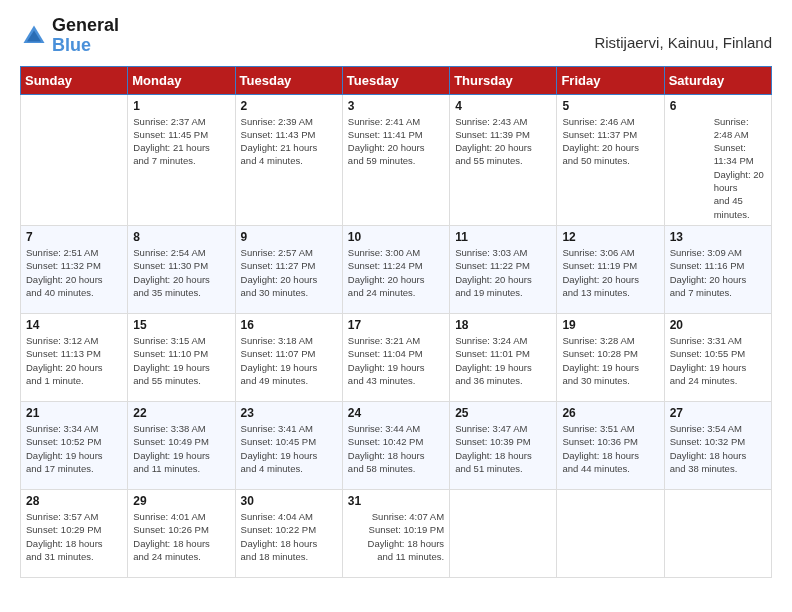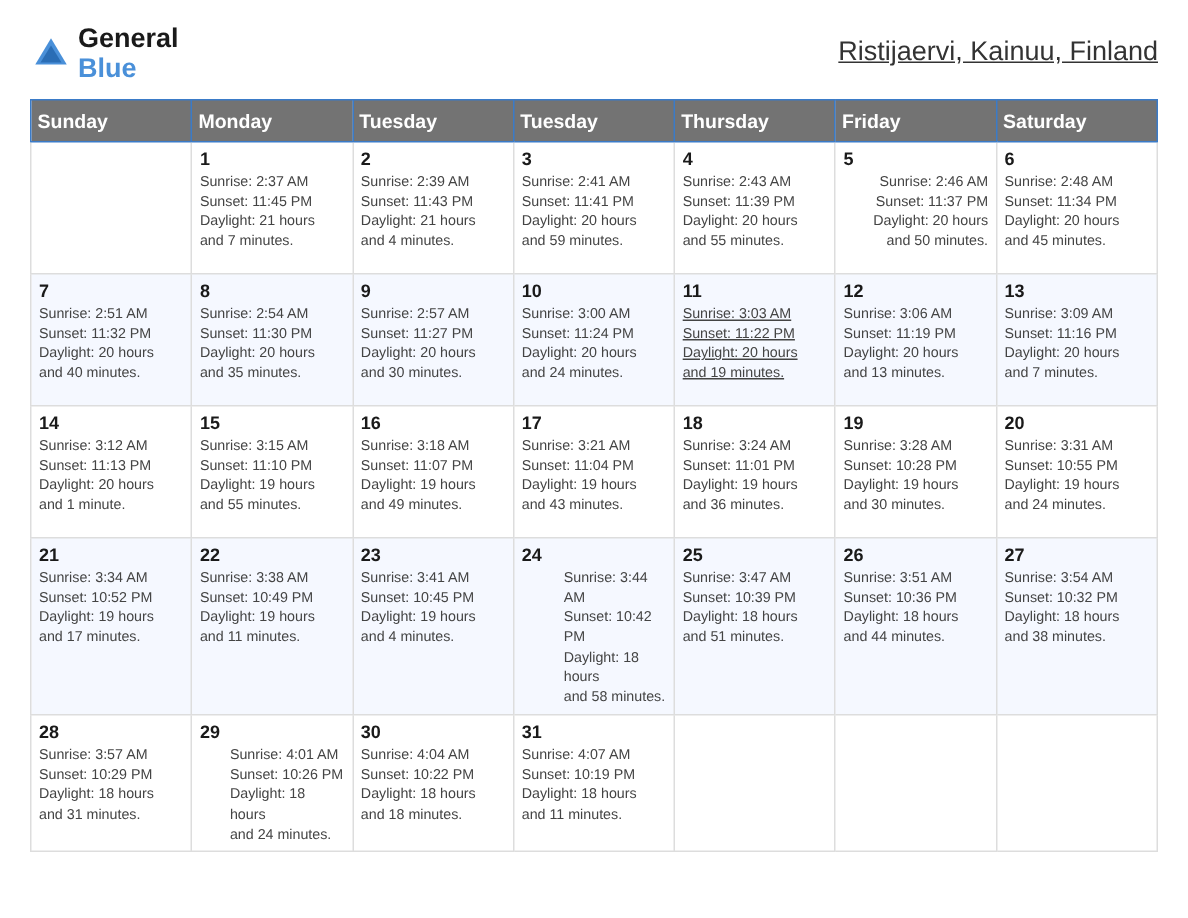--- a/index.html
+++ b/index.html
@@ -41,24 +41,23 @@
     .title-block {
       text-align: right;
     }
     .main-title {
       font-size: 36px;
       font-weight: bold;
       color: #1a1a1a;
       line-height: 1.1;
     }
     .subtitle {
-      font-size: 18px;
+      font-size: 15px;
       color: #333;
-      margin-top: 8px;
-      text-decoration: underline;
+      margin-top: 18px;
     }
     .calendar {
       flex: 1;
       border: 1px solid #ccc;
       border-collapse: collapse;
       width: 100%;
       table-layout: fixed;
     }
     .calendar th {
       background: #4a90d9;
@@ -92,21 +91,21 @@
     .empty-cell {
       background: #f9f9f9;
     }
     tr:nth-child(even) td {
       background: #f5f8ff;
     }
     tr:nth-child(odd) td {
       background: #ffffff;
     }
     .calendar thead tr th {
-      background: #737373;
+      background: #b91c1c;
     }
   </style>
 </head>
 <body>
 
 <div class="page">
   <div class="header">
     <div class="logo">
       <svg class="logo-icon" viewBox="0 0 40 40">
         <polygon points="20,5 35,30 5,30" fill="#4a90d9"></polygon>
@@ -160,28 +159,28 @@
           </td>
           <td>
             <span class="day-number">4</span>
             <div class="day-info" style="white-space: pre-line;">Sunrise: 2:43 AM
 Sunset: 11:39 PM
 Daylight: 20 hours
 and 55 minutes.</div>
           </td>
           <td>
             <span class="day-number">5</span>
-            <div class="day-info" style="white-space: pre-line; text-align: right;">Sunrise: 2:46 AM
+            <div class="day-info" style="white-space: pre-line;">Sunrise: 2:46 AM
 Sunset: 11:37 PM
 Daylight: 20 hours
 and 50 minutes.</div>
           </td>
           <td>
             <span class="day-number">6</span>
-            <div class="day-info" style="white-space: pre-line;">Sunrise: 2:48 AM
+            <div class="day-info" style="white-space: pre-line; margin-left: 44px;">Sunrise: 2:48 AM
 Sunset: 11:34 PM
 Daylight: 20 hours
 and 45 minutes.</div>
           </td>
         </tr>
         <tr>
           <td>
             <span class="day-number">7</span>
             <div class="day-info" style="white-space: pre-line;">Sunrise: 2:51 AM
 Sunset: 11:32 PM
@@ -204,21 +203,21 @@
           </td>
           <td>
             <span class="day-number">10</span>
             <div class="day-info" style="white-space: pre-line;">Sunrise: 3:00 AM
 Sunset: 11:24 PM
 Daylight: 20 hours
 and 24 minutes.</div>
           </td>
           <td>
             <span class="day-number">11</span>
-            <div class="day-info" style="white-space: pre-line; text-decoration: underline;">Sunrise: 3:03 AM
+            <div class="day-info" style="white-space: pre-line;">Sunrise: 3:03 AM
 Sunset: 11:22 PM
 Daylight: 20 hours
 and 19 minutes.</div>
           </td>
           <td>
             <span class="day-number">12</span>
             <div class="day-info" style="white-space: pre-line;">Sunrise: 3:06 AM
 Sunset: 11:19 PM
 Daylight: 20 hours
 and 13 minutes.</div>
@@ -299,21 +298,21 @@
           </td>
           <td>
             <span class="day-number">23</span>
             <div class="day-info" style="white-space: pre-line;">Sunrise: 3:41 AM
 Sunset: 10:45 PM
 Daylight: 19 hours
 and 4 minutes.</div>
           </td>
           <td>
             <span class="day-number">24</span>
-            <div class="day-info" style="white-space: pre-line; margin-left: 28px;">Sunrise: 3:44 AM
+            <div class="day-info" style="white-space: pre-line;">Sunrise: 3:44 AM
 Sunset: 10:42 PM
 Daylight: 18 hours
 and 58 minutes.</div>
           </td>
           <td>
             <span class="day-number">25</span>
             <div class="day-info" style="white-space: pre-line;">Sunrise: 3:47 AM
 Sunset: 10:39 PM
 Daylight: 18 hours
 and 51 minutes.</div>
@@ -336,35 +335,35 @@
         <tr>
           <td>
             <span class="day-number">28</span>
             <div class="day-info" style="white-space: pre-line;">Sunrise: 3:57 AM
 Sunset: 10:29 PM
 Daylight: 18 hours
 and 31 minutes.</div>
           </td>
           <td>
             <span class="day-number">29</span>
-            <div class="day-info" style="white-space: pre-line; margin-left: 20px;">Sunrise: 4:01 AM
+            <div class="day-info" style="white-space: pre-line;">Sunrise: 4:01 AM
 Sunset: 10:26 PM
 Daylight: 18 hours
 and 24 minutes.</div>
           </td>
           <td>
             <span class="day-number">30</span>
             <div class="day-info" style="white-space: pre-line;">Sunrise: 4:04 AM
 Sunset: 10:22 PM
 Daylight: 18 hours
 and 18 minutes.</div>
           </td>
           <td>
             <span class="day-number">31</span>
-            <div class="day-info" style="white-space: pre-line;">Sunrise: 4:07 AM
+            <div class="day-info" style="white-space: pre-line; text-align: right;">Sunrise: 4:07 AM
 Sunset: 10:19 PM
 Daylight: 18 hours
 and 11 minutes.</div>
           </td>
           <td class="empty-cell"></td>
           <td class="empty-cell"></td>
           <td class="empty-cell"></td>
         </tr>
       </tbody>
   </table>

